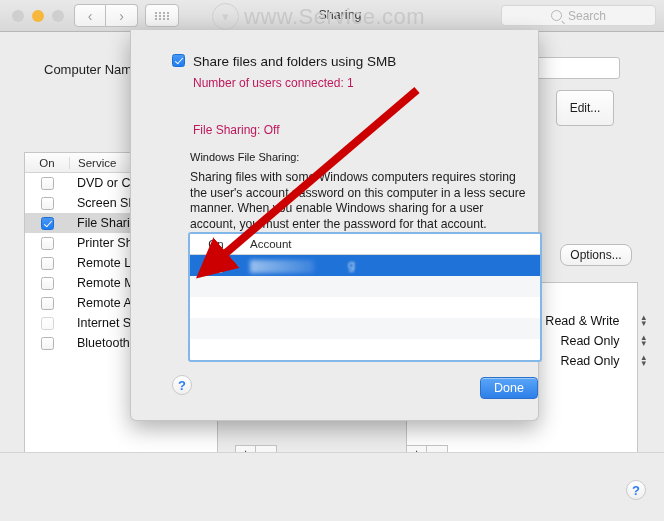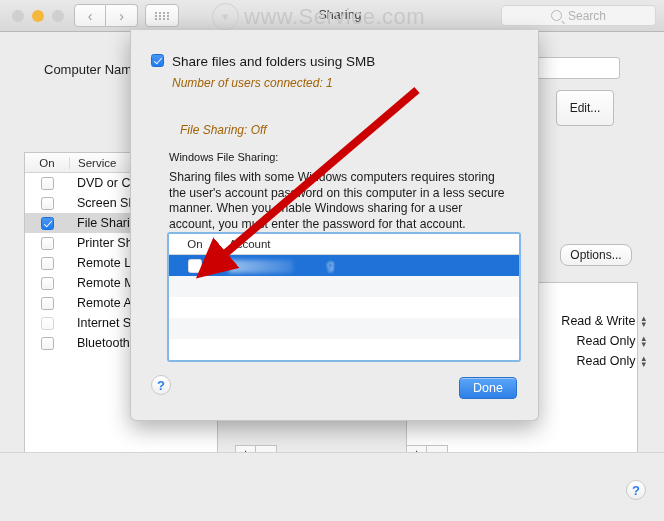--- a/index.html
+++ b/index.html
@@ -138,21 +138,21 @@
     display: flex; align-items: center; justify-content: center;
     font-size: 12px; color: #1d1d1d; box-sizing: border-box;
   }
 
   
   .users-panel {
     position: absolute; left: 406px; top: 250px; width: 232px; height: 183px;
     background: #fff; border: 1px solid #c6c6c6; box-sizing: border-box;
   }
   .perm-row {
-    position: absolute; right: 6px; display: flex; align-items: center; gap: 6px;
+    position: absolute; right: 6px; display: flex; align-items: flex-start; gap: 22px;
     font-size: 12.5px; color: #111;
   }
   .stepper { display: flex; flex-direction: column; line-height: 6px; color: #555; font-size: 9px; }
 
   .plusminus { position: absolute; display: flex; }
   .pmbtn {
     width: 21px; height: 18px;
     background: linear-gradient(to bottom,#fcfcfc,#eeeeee);
     border: 1px solid #c4c4c4;
     display: flex; align-items: center; justify-content: center;
@@ -178,25 +178,25 @@
   .sheet {
     position: absolute; left: 130px; top: 30px; width: 409px; height: 391px;
     background: #ececec;
     border: 1px solid #c6c6c6;
     border-top: none;
     border-radius: 0 0 6px 6px;
     box-shadow: 0 8px 22px rgba(0,0,0,.30);
     box-sizing: border-box;
     z-index: 10;
   }
-  .sheet-inner { position: relative; width: 100%; height: 100%; }
+  .sheet-inner { position: relative; width: 100%; height: 100%; margin-left: 21px; }
 
   .sh-check-row { position: absolute; display: flex; align-items: flex-start; gap: 8px; }
   .sh-label { font-size: 13.5px; color: #171717; }
-  .sh-sub { position: absolute; font-size: 12px; color: #a16207; font-style: italic; }
+  .sh-sub { position: absolute; font-size: 12px; color: #be185d; }
   .sh-head { position: absolute; font-size: 11px; color: #171717; }
   .sh-para {
     position: absolute; left: 168px; top: 170px; width: 355px;
     font-size: 12.2px; color: #1c1c1c; line-height: 15.6px;
   }
 
   .acct-table {
     position: absolute; left: 166px; top: 232px; width: 354px; height: 130px;
     background: #fff; border: 2px solid #82b7e8; border-radius: 3px;
     box-sizing: border-box; overflow: hidden;
@@ -395,21 +395,21 @@
 
   <div class="sheet">
     <div class="sheet-inner">
 
       <div class="sh-check-row" style="left:20px; top:24px;">
         <span class="cb on"></span>
         <span class="sh-label">Share files and folders using SMB</span>
       </div>
       <div class="sh-sub" style="left:41px; top:46px;">Number of users connected: 1</div>
 
-      <div class="sh-sub" style="left:49px; top:93px;">File Sharing: Off</div>
+      <div class="sh-sub" style="left:41px; top:93px;">File Sharing: Off</div>
 
       <div class="sh-head" style="left:38px; top:121px;">Windows File Sharing:</div>
       <div class="sh-para" style="left:38px; top:140px; width:340px;">Sharing files with some Windows computers requires storing the user's account password on this computer in a less secure manner.  When you enable Windows sharing for a user account, you must enter the password for that account.</div>
 
       <div class="acct-table" style="left:36px; top:202px; width:354px; height:130px;">
         <div class="acct-head">
           <div class="h-on">On</div>
           <div class="h-acct">Account</div>
         </div>
         <div id="acct-rows">

